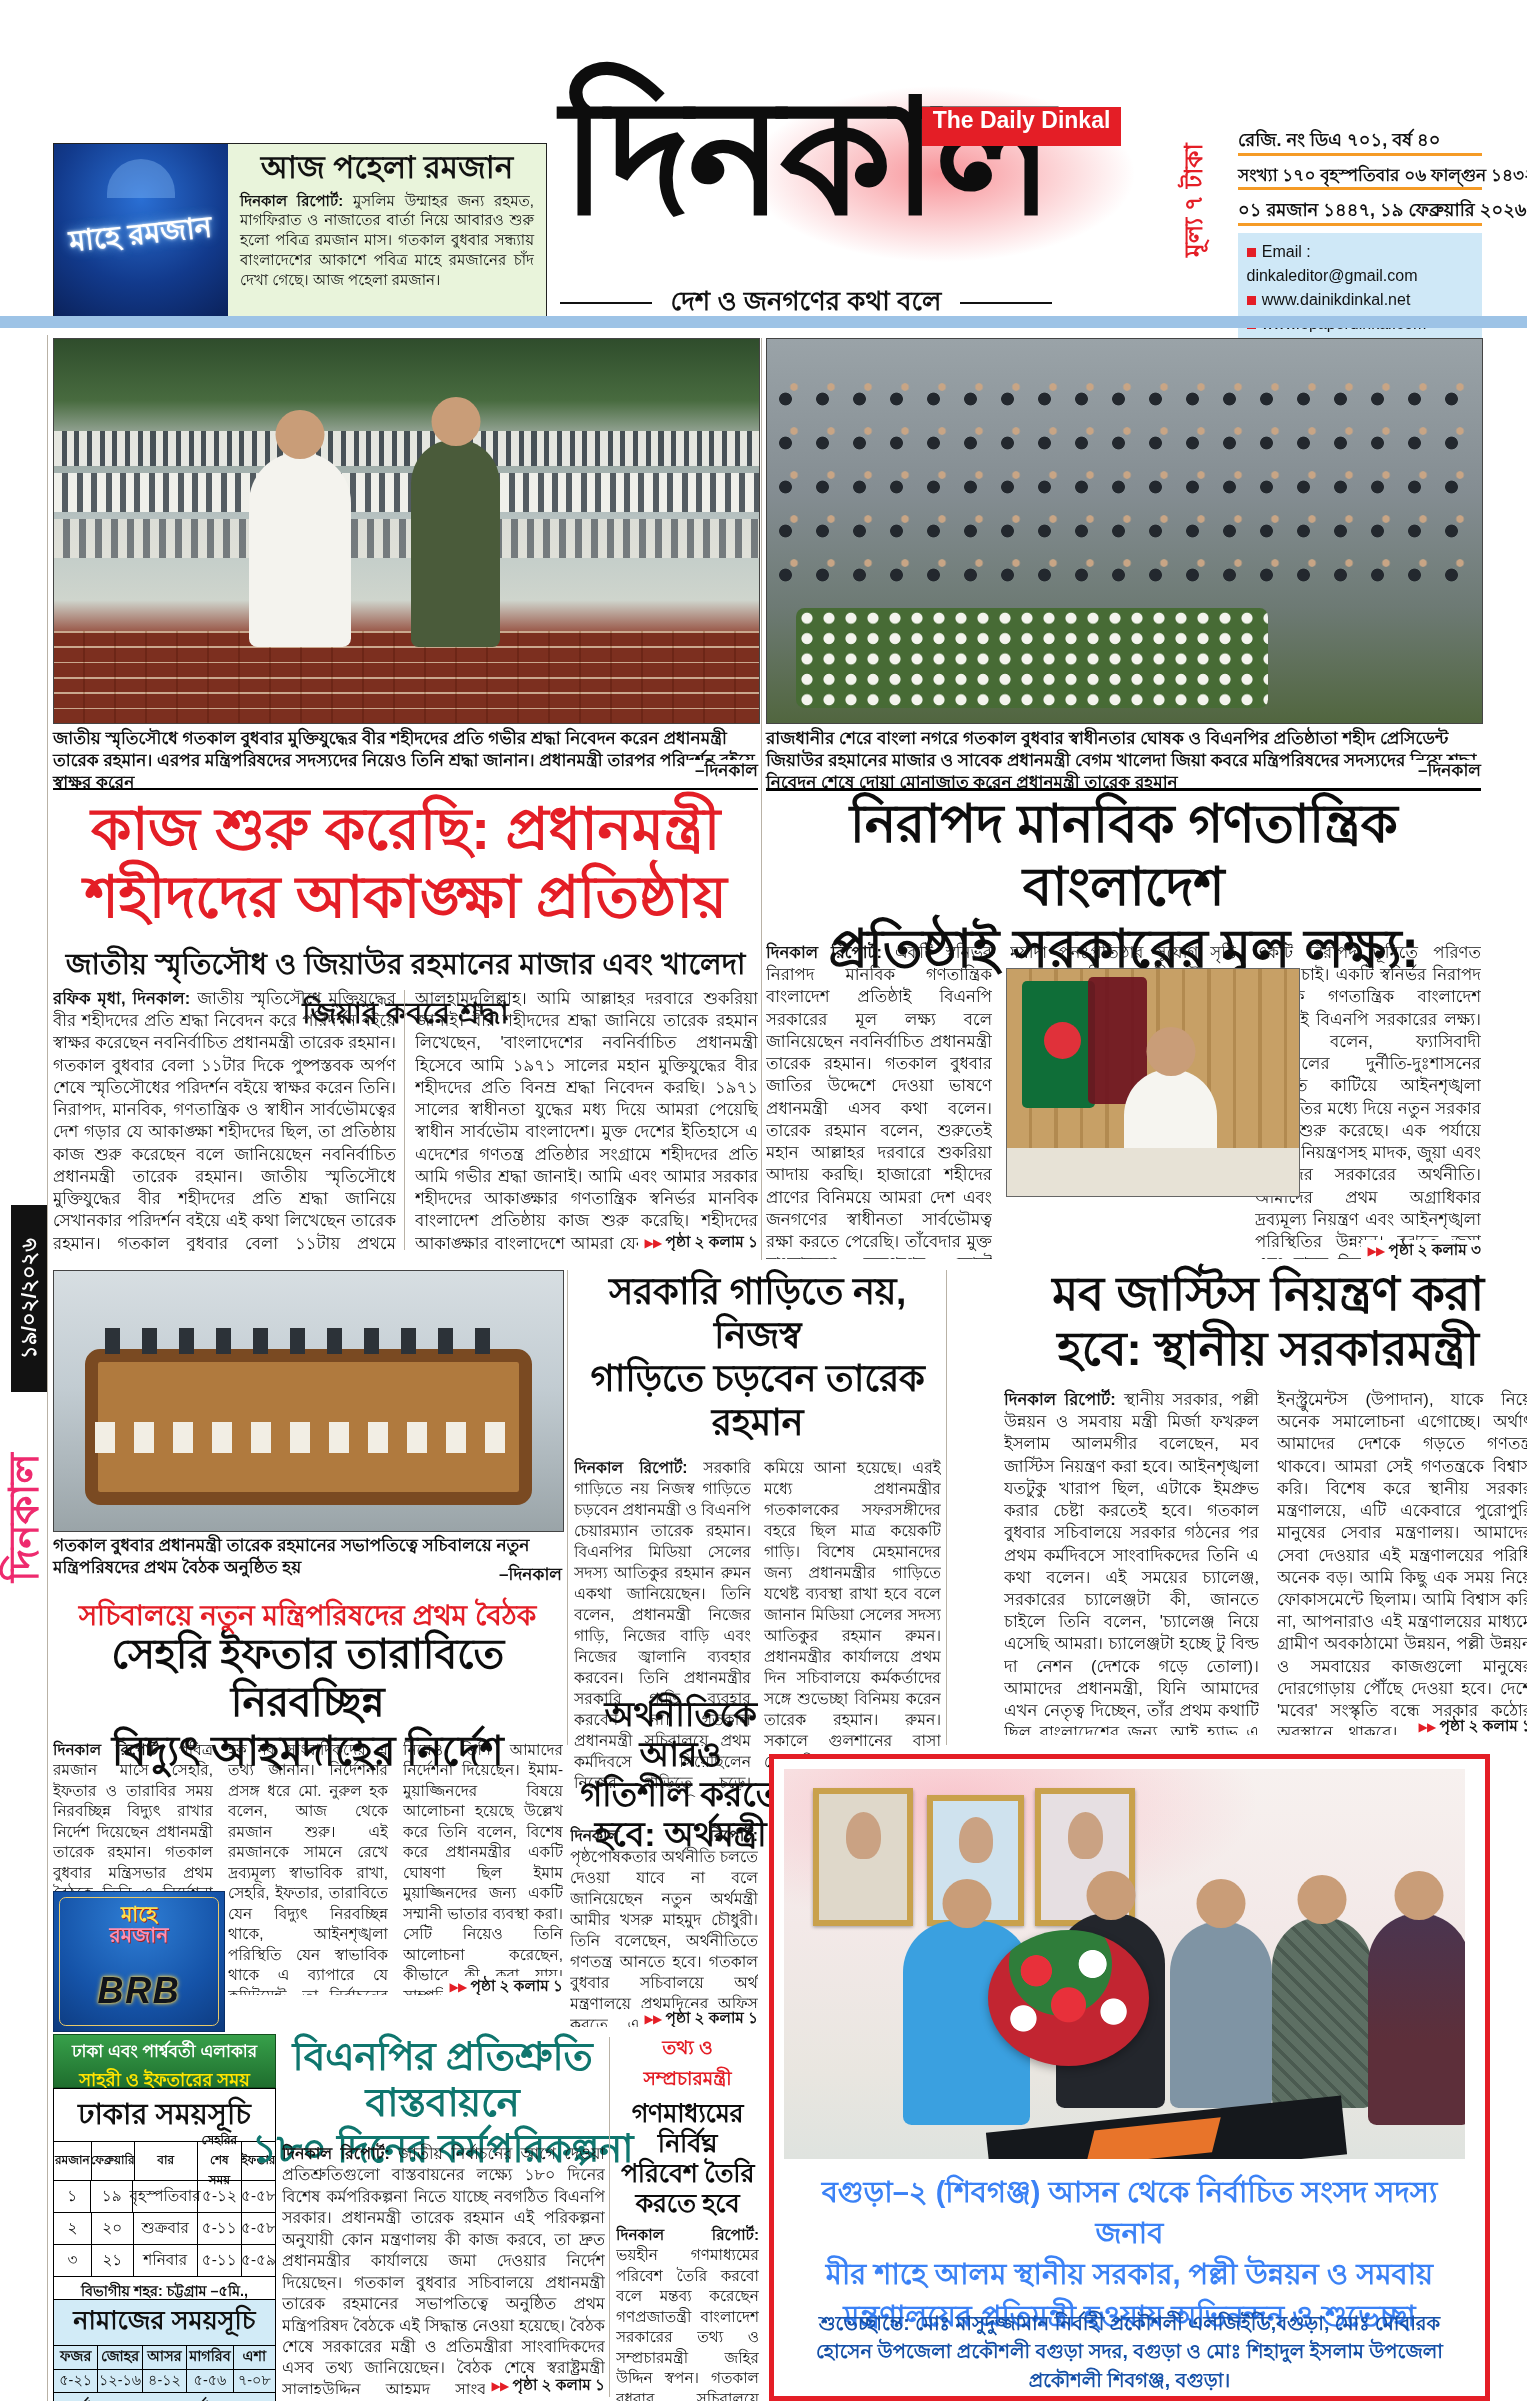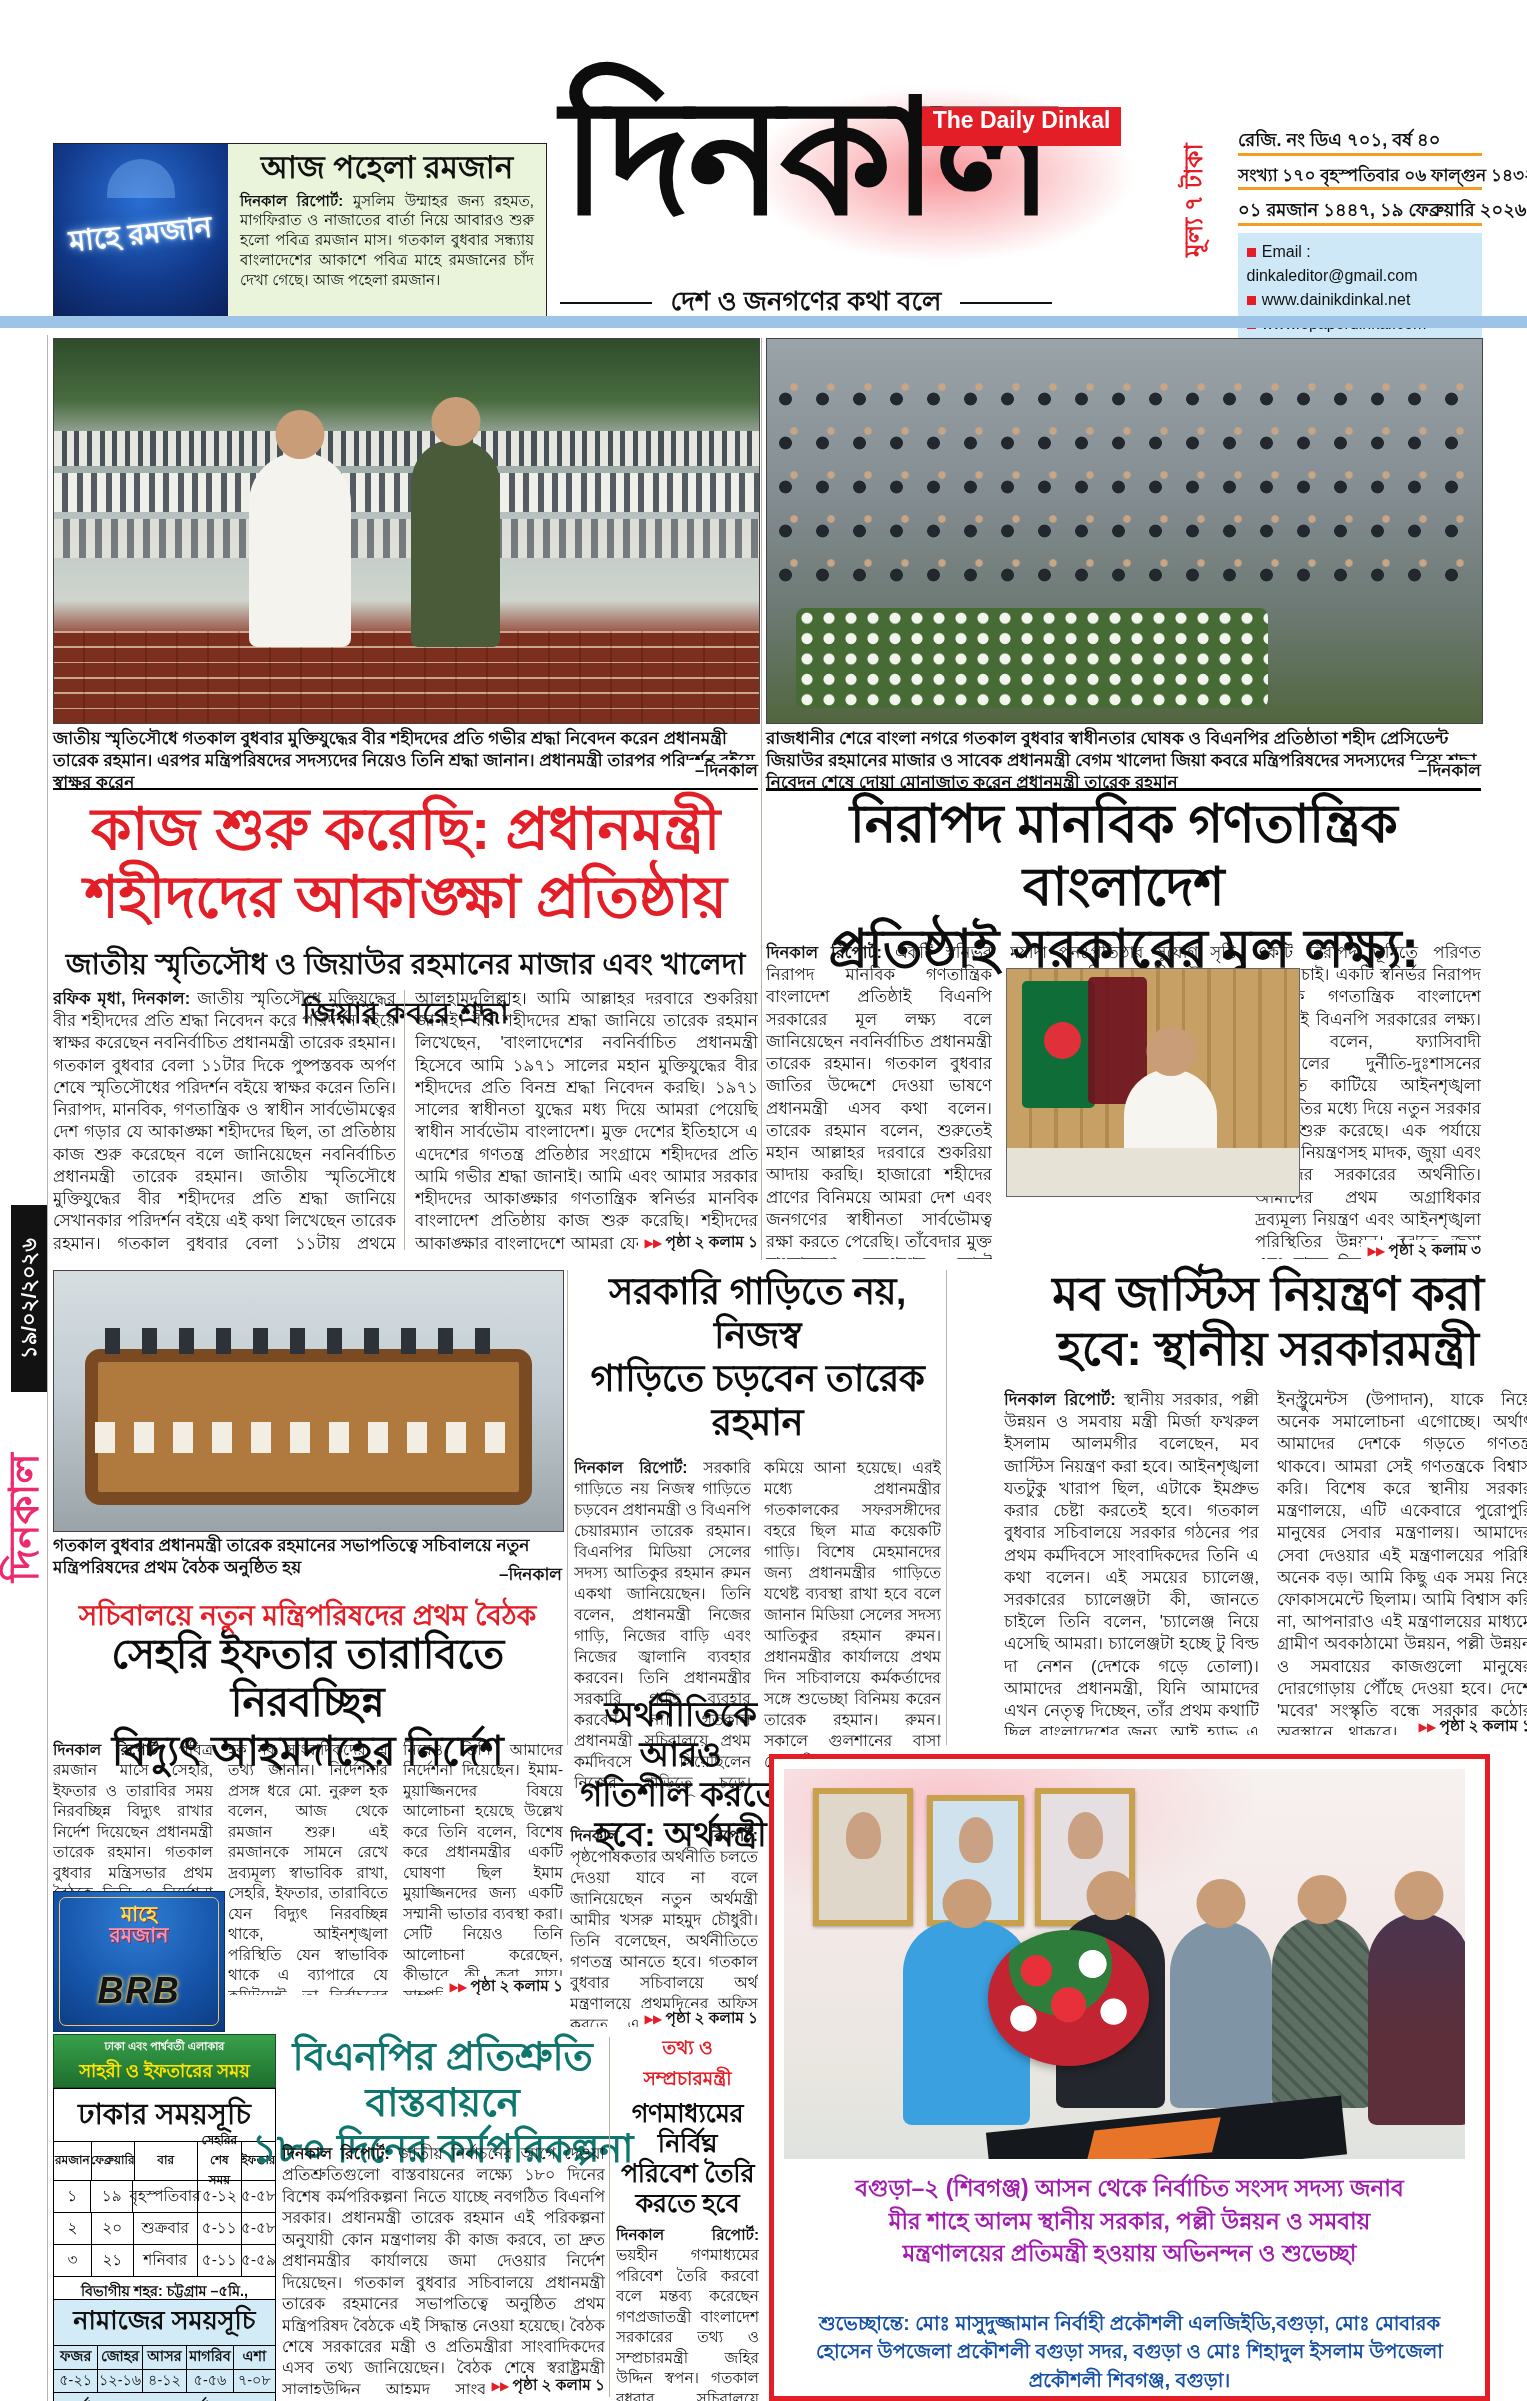--- a/index.html
+++ b/index.html
@@ -248,21 +248,21 @@
 <div class="abs" style="left:53px;top:1891px;width:170px;height:139px;background:radial-gradient(circle at 50% 20%,#2f7fd6 0%,#1553a8 60%,#0d3a7e 100%);border:1.7px solid #0a2f66">
   <div style="position:absolute;inset:5.1px;border:1.7px solid #e8c96a;border-radius:6.8px"></div>
   <div class="c" style="position:absolute;left:0;right:0;top:12px;font-weight:900;font-size:20.4px;line-height:1.05;color:#ffe14d;text-shadow:0.8px 0.8px 0 #a32020">
     <div>মাহে</div>
     <div style="color:#ff8fb0">রমজান</div>
   </div>
   <div class="c" style="position:absolute;left:0;right:0;bottom:18.7px;font-weight:900;font-size:36px;font-style:italic;color:#10131a;text-shadow:0 0 2.5px #ffd84d,0 0 5.1px #ffd84d;letter-spacing:1.7px">BRB</div>
 </div>
 
 <div class="abs c" style="left:53px;top:2034px;width:221px;height:49px;background:linear-gradient(180deg,#37a04a,#1f6e2e);border:0.8px solid #14501f;padding-top:3.4px">
-  <div style="color:#fff;font-weight:bold;font-size:11px">ঢাকা এবং পার্শ্ববর্তী এলাকার</div>
+  <div style="color:#fff;font-weight:bold;font-size:17px">ঢাকা এবং পার্শ্ববর্তী এলাকার</div>
   <div style="color:#ffe400;font-weight:900;font-size:18px">সাহরী ও ইফতারের সময়</div>
 </div>
 
 <div class="abs" style="left:53px;top:2088px;width:221px;border:1.7px solid #000;background:#fff">
   <div class="c b" style="font-size:29px;padding:1.7px 0">ঢাকার সময়সূচি</div>
   <div class="tblrow" style="font-weight:bold;font-size:12px;height:39px">
     <div class="cell w1">রমজান</div>
     <div class="cell w2">ফেব্রুয়ারি</div>
     <div class="cell w3">বার</div>
     <div class="cell w4">সেহরির শেষ সময়</div>
@@ -364,20 +364,20 @@
     <div class="person" style="left:386px;bottom:51px;width:102px;height:187px;background:#7f94a4"></div>
     <div class="person" style="left:488px;bottom:51px;width:100px;height:191px;background:repeating-linear-gradient(45deg,#5d6f63 0 8.5px,#4a5a50 8.5px 12px)"></div>
     <div class="person" style="left:584px;bottom:34px;width:102px;height:212px;background:linear-gradient(180deg,#4a3550 0%,#5d2f3a 60%)"></div>
     <div style="position:absolute;left:204px;bottom:93px;width:161px;height:136px;border-radius:50%;
                 background:radial-gradient(circle at 30% 30%,#e8303a 0 15.3px,rgba(0,0,0,0) 16px),radial-gradient(circle at 65% 25%,#fff 0 13.6px,rgba(0,0,0,0) 14.4px),radial-gradient(circle at 50% 55%,#e8303a 0 17px,rgba(0,0,0,0) 18px),radial-gradient(circle at 22% 65%,#fff 0 12.7px,rgba(0,0,0,0) 13.6px),radial-gradient(circle at 78% 60%,#fff 0 12.7px,rgba(0,0,0,0) 13.6px),radial-gradient(circle at 45% 25%,#2f7d3a 0 51px,rgba(0,0,0,0) 52px);
                 background-color:#c22531;box-shadow:0 3.4px 8.5px rgba(0,0,0,.3)"></div>
     <div style="position:absolute;left:30%;bottom:-13.6px;width:357px;height:59px;background:#15181c;transform:rotate(-6deg)">
       <div style="position:absolute;left:102px;top:8.5px;width:127px;height:34px;background:#e8742a;transform:skewX(-20deg)"></div>
     </div>
   </div>
-  <div class="c" style="position:absolute;left:12px;right:12px;top:413px;color:#a21caf;font-weight:900;font-size:23px;line-height:1.42">
+  <div class="c" style="position:absolute;left:12px;right:12px;top:413px;color:#3b82f6;font-weight:900;font-size:29px;line-height:1.42">
     <div>বগুড়া–২ (শিবগঞ্জ) আসন থেকে নির্বাচিত সংসদ সদস্য জনাব</div>
     <div>মীর শাহে আলম স্থানীয় সরকার, পল্লী উন্নয়ন ও সমবায়</div>
     <div>মন্ত্রণালয়ের প্রতিমন্ত্রী হওয়ায় অভিনন্দন ও শুভেচ্ছা</div>
   </div>
   <div class="c" style="position:absolute;left:34px;right:34px;top:550px;color:#1550a8;font-weight:bold;font-size:19.5px;line-height:1.45">শুভেচ্ছান্তে: মোঃ মাসুদুজ্জামান নির্বাহী প্রকৌশলী এলজিইডি,বগুড়া, মোঃ মোবারক হোসেন উপজেলা প্রকৌশলী বগুড়া সদর, বগুড়া ও মোঃ শিহাদুল ইসলাম উপজেলা প্রকৌশলী শিবগঞ্জ, বগুড়া।</div>
 </div>
 
 
 </body></html>

